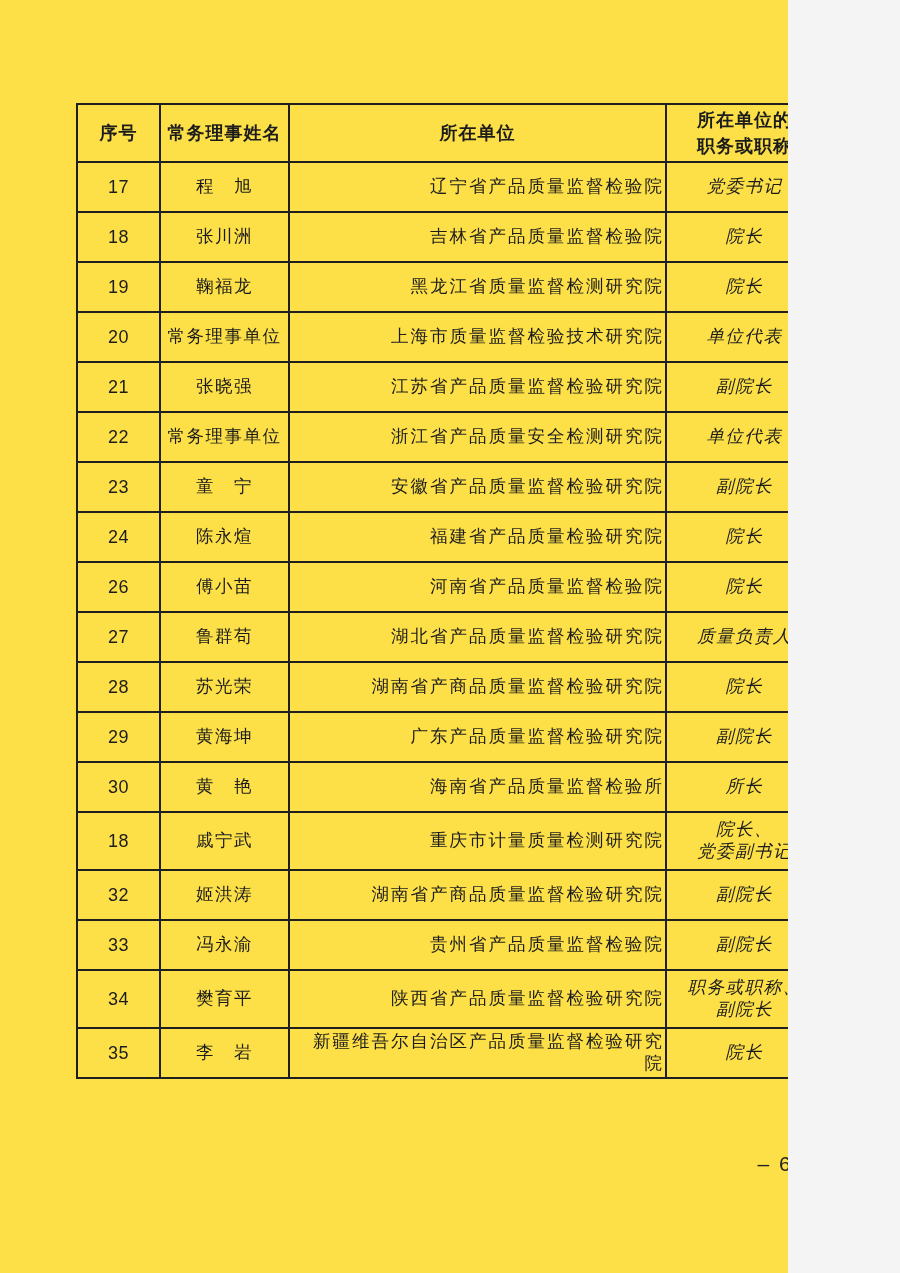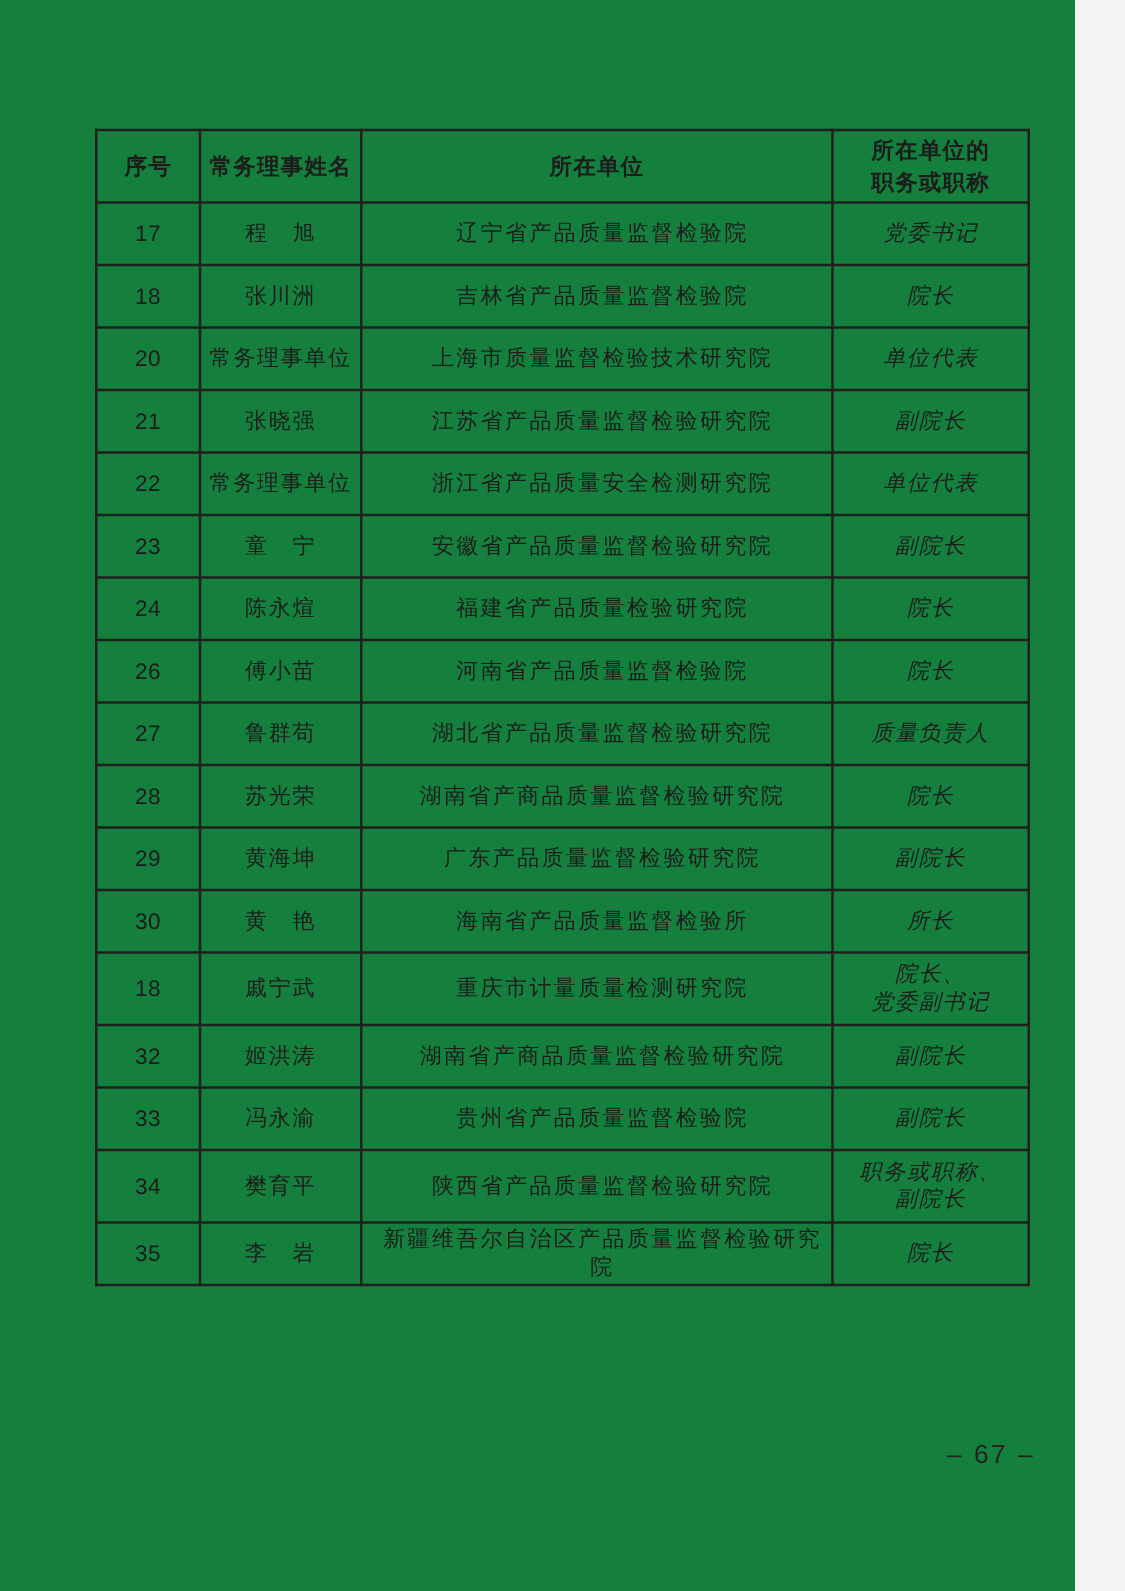--- a/index.html
+++ b/index.html
@@ -2,23 +2,23 @@
 <html><head>
 <meta charset="utf-8">
 <style>
   html, body {
     margin: 0;
     padding: 0;
     background: #f4f4f4;
   }
   .page {
     position: relative;
-    width: 860px;
+    width: 788px;
     height: 1273px;
-    background: #15803d;
+    background: #fde047;
     font-family: "Liberation Serif", "DejaVu Serif", serif;
     color: #1c1c1c;
     overflow: hidden;
   }
   table.doc-table {
     position: absolute;
     left: 76px;
     top: 103px;
     width: 746px;
     border-collapse: collapse;
@@ -47,21 +47,21 @@
     text-align: center;
     letter-spacing: 1.5px;
     line-height: 1.25;
   }
   .doc-table td.cell-no {
     font-family: Liberation Sans, sans-serif;
     font-size: 18px;
     letter-spacing: 0.5px;
   }
   .doc-table td.cell-unit {
-    text-align: center;
+    text-align: right;
     padding-left: 10px;
     letter-spacing: 2px;
   }
   .doc-table td.cell-title {
     white-space: pre-line;
     font-style: italic;
   }
   .page-number {
     position: absolute;
     left: 738px;
@@ -103,20 +103,26 @@
           <td class="cell-unit">辽宁省产品质量监督检验院</td>
           <td class="cell-title">党委书记</td>
         </tr>
         <tr>
           <td class="cell-no">18</td>
           <td class="cell-name">张川洲</td>
           <td class="cell-unit">吉林省产品质量监督检验院</td>
           <td class="cell-title">院长</td>
         </tr>
         <tr>
+          <td class="cell-no">19</td>
+          <td class="cell-name">鞠福龙</td>
+          <td class="cell-unit">黑龙江省质量监督检测研究院</td>
+          <td class="cell-title">院长</td>
+        </tr>
+        <tr>
           <td class="cell-no">20</td>
           <td class="cell-name">常务理事单位</td>
           <td class="cell-unit">上海市质量监督检验技术研究院</td>
           <td class="cell-title">单位代表</td>
         </tr>
         <tr>
           <td class="cell-no">21</td>
           <td class="cell-name">张晓强</td>
           <td class="cell-unit">江苏省产品质量监督检验研究院</td>
           <td class="cell-title">副院长</td>

